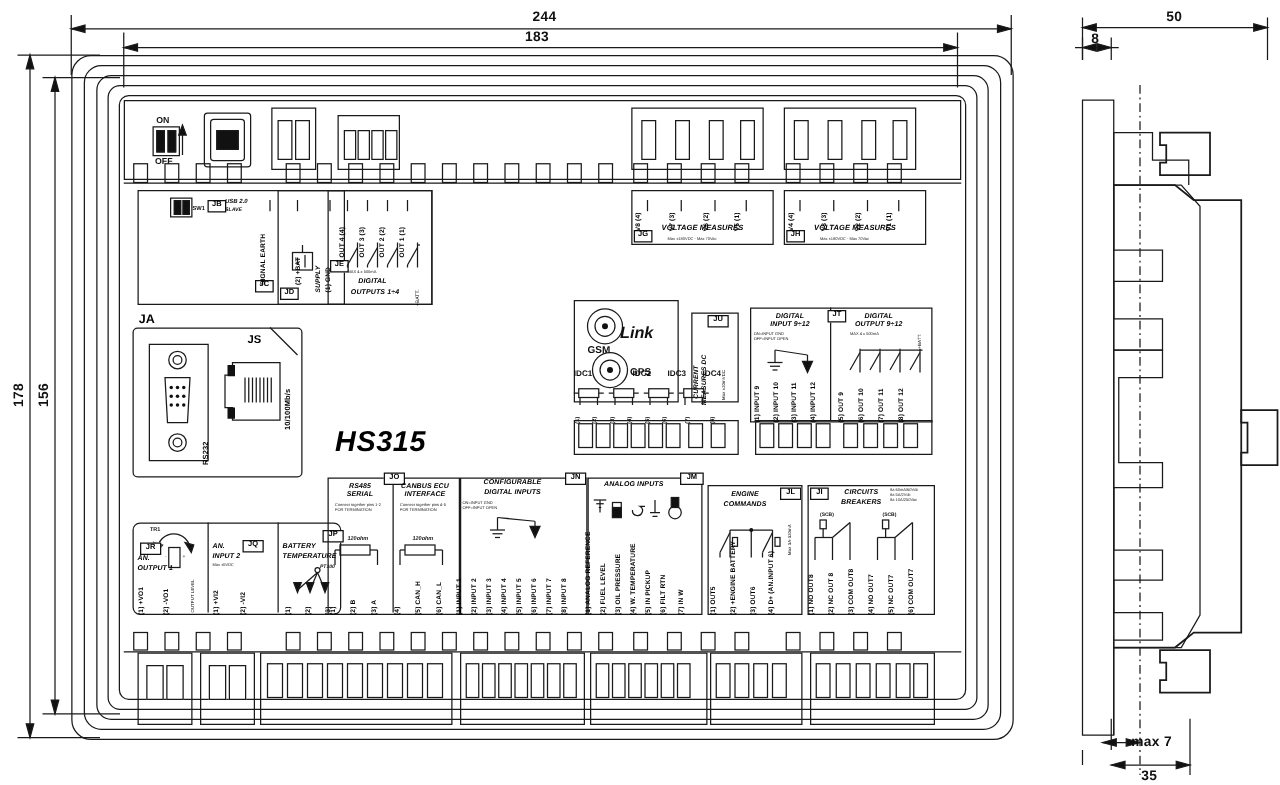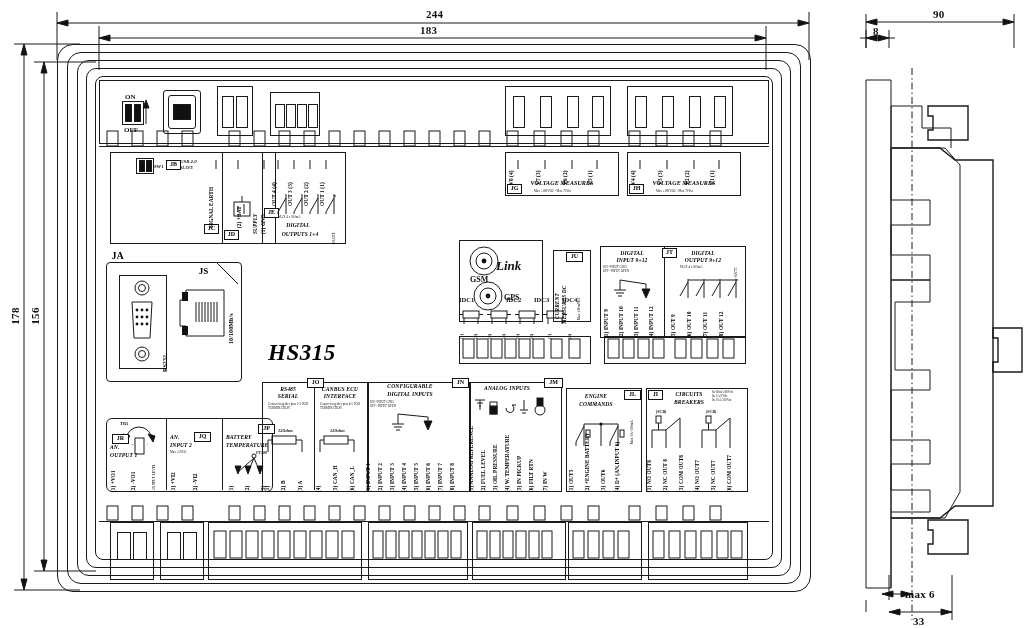--- a/index.html
+++ b/index.html
@@ -1,17 +1,17 @@
 <!DOCTYPE html>
 <html><head>
 <meta charset="utf-8">
 <style>
   html,body{margin:0;padding:0;background:#ffffff;}
   body{width:1024px;height:628px;overflow:hidden;font-family:"Liberation Sans",sans-serif;color:#000;}
-  #root{position:relative;width:1024px;height:628px;font-family:Liberation Serif, serif;}
+  #root{position:relative;width:1024px;height:628px;}
   .ln{position:absolute;background:#1a1a1a;}
   .hln{height:1px;}
   .vln{width:1px;}
 
   
   .dimtxt{position:absolute;font-size:11px;font-weight:bold;color:#111;letter-spacing:.3px;}
   .dimtxt.rot{transform-origin:center center;}
 
   
   .shell{position:absolute;border:1px solid #1a1a1a;border-radius:14px;}
@@ -100,24 +100,24 @@
 
     <line class="s" x1="882" y1="594" x2="912" y2="594"></line>
     <polygon class="sf" points="882,594 893,591 893,597"></polygon>
     <polygon class="sf" points="912,594 901,591 901,597"></polygon>
   </svg>
 
   <div class="dimtxt" style="left:426px;top:8px;">244</div>
   <div class="dimtxt" style="left:420px;top:24px;">183</div>
   <div class="dimtxt rot" style="left:6px;top:310px;transform:rotate(-90deg);">178</div>
   <div class="dimtxt rot" style="left:26px;top:310px;transform:rotate(-90deg);">156</div>
-  <div class="dimtxt" style="left:933px;top:8px;">90</div>
+  <div class="dimtxt" style="left:933px;top:8px;">50</div>
   <div class="dimtxt" style="left:873px;top:25px;">8</div>
-  <div class="dimtxt" style="left:905px;top:588px;">max 6</div>
-  <div class="dimtxt" style="left:913px;top:615px;">33</div>
+  <div class="dimtxt" style="left:905px;top:588px;">max 7</div>
+  <div class="dimtxt" style="left:913px;top:615px;">35</div>
 
   <div class="shell" style="left:57px;top:44px;width:752px;height:546px;border-radius:16px;"></div>
   <div class="shell" style="left:67px;top:52px;width:732px;height:530px;border-radius:14px;"></div>
   <div class="shell" style="left:77px;top:60px;width:712px;height:514px;border-radius:12px;"></div>
   <div class="shell" style="left:86px;top:68px;width:694px;height:498px;border-radius:10px;"></div>
   <div class="shell" style="left:95px;top:76px;width:676px;height:482px;border-radius:8px;"></div>
 
   <div class="box" style="left:99px;top:80px;width:668px;height:62px;"></div>
 
   <div class="tiny" style="left:125px;top:93px;font-size:7px;">ON</div>

